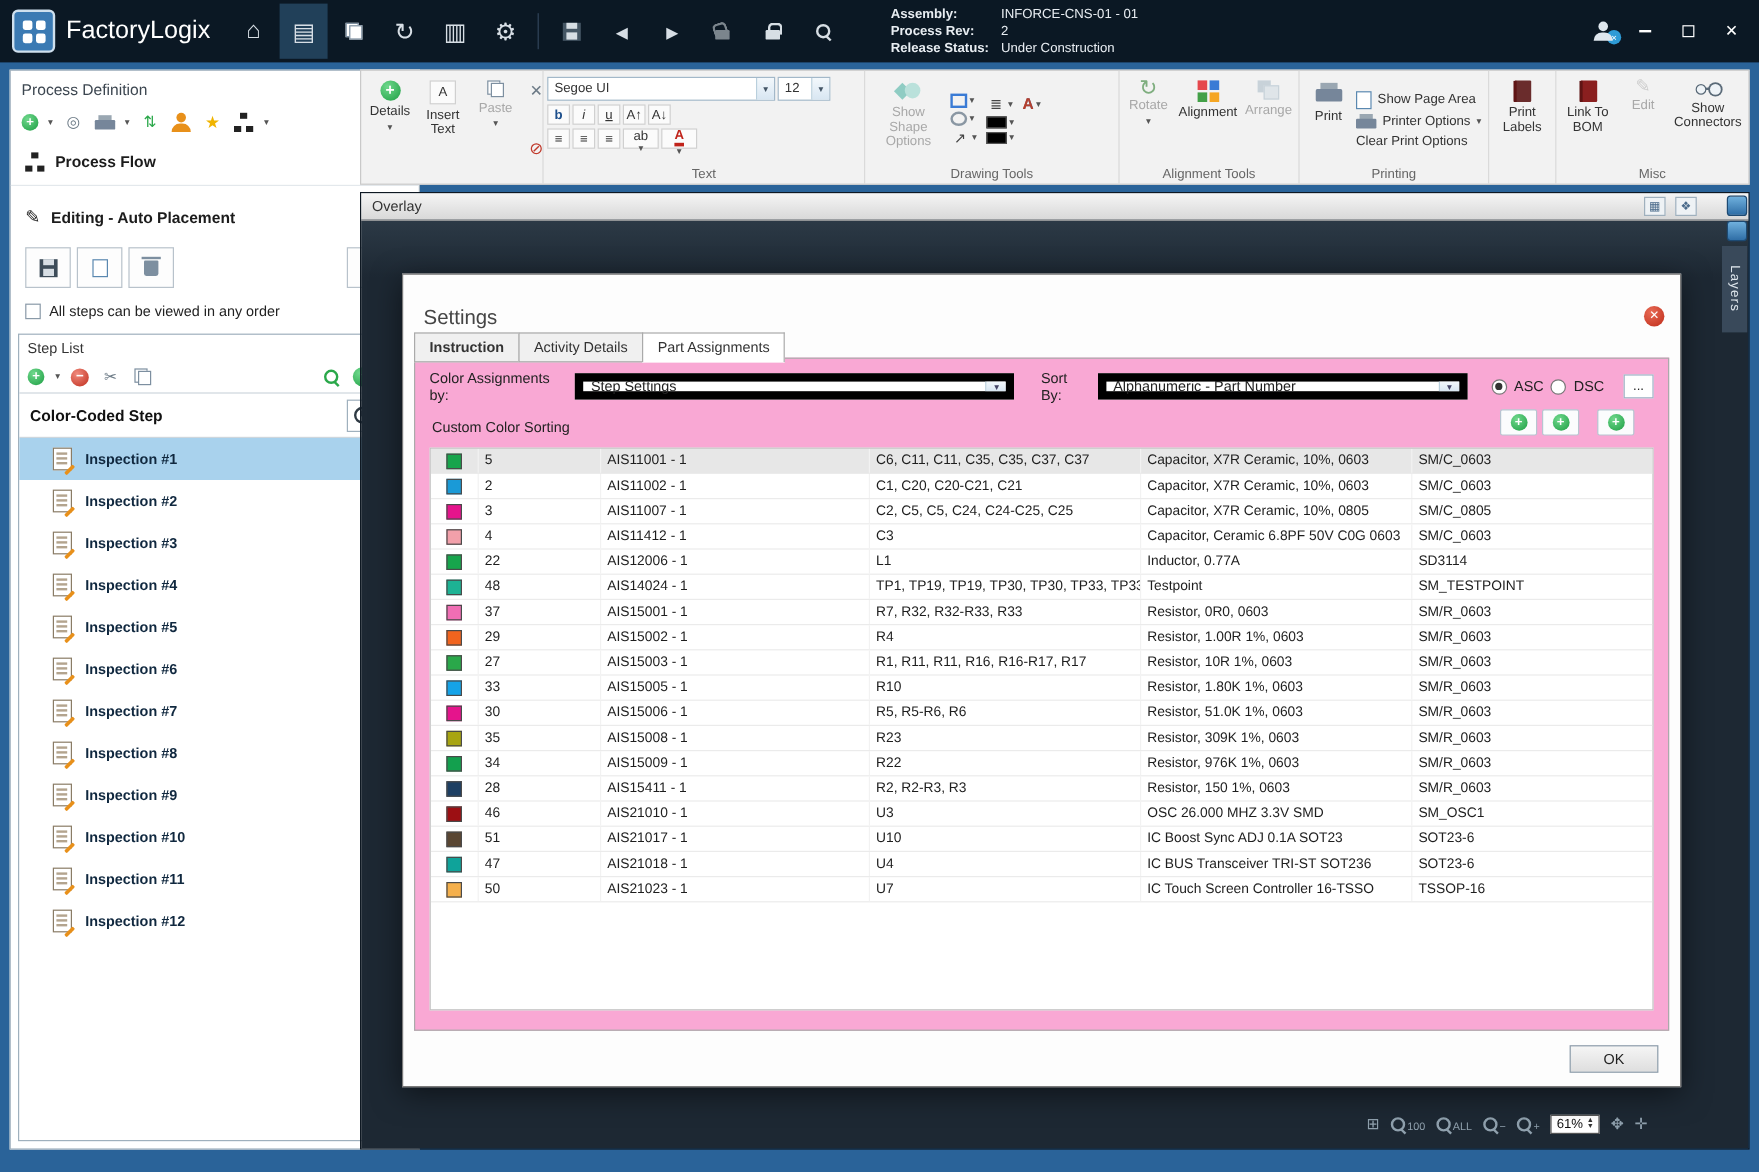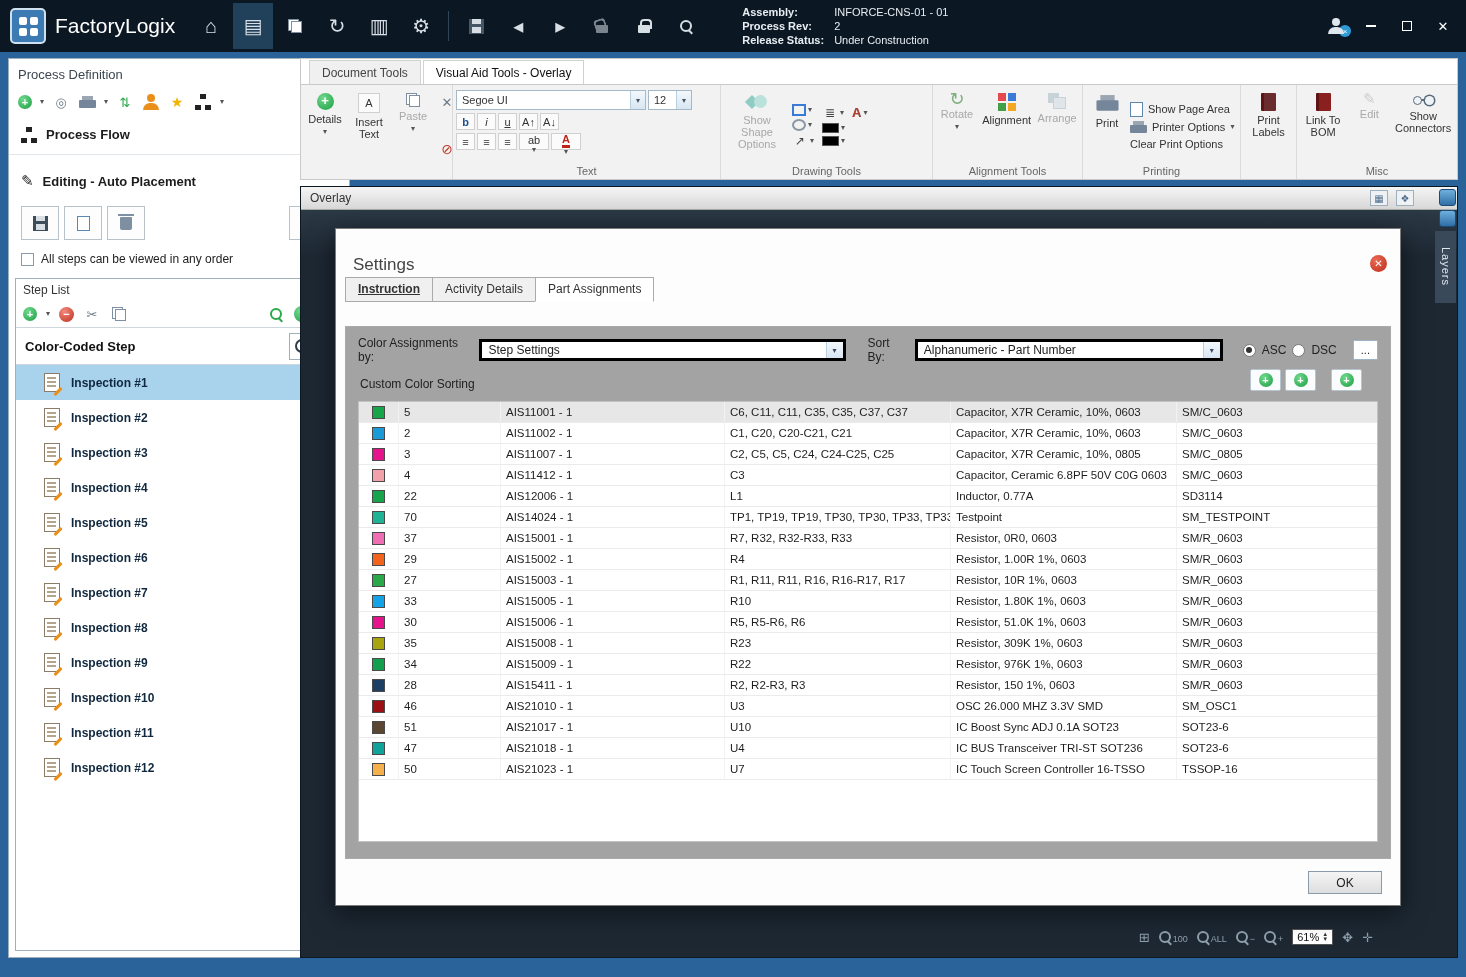--- a/index.html
+++ b/index.html
@@ -149,25 +149,25 @@
 .zoombox{background:#fff;color:#111;border:1px solid #555;padding:1px 4px;font-size:11px;display:flex;align-items:center;gap:3px;}
 .spin{display:flex;flex-direction:column;font-size:6px;line-height:5px;color:#333;}
 .panicon{font-size:13px;color:#8fa0ad;}
 
 
 .dialog{position:absolute;left:335px;top:228px;width:1066px;height:678px;background:#fdfdfd;border:1px solid #7b7b7b;box-shadow:0 6px 24px rgba(0,0,0,.55);z-index:40;}
 .dlg-title{position:absolute;left:17px;top:26px;font-size:17px;color:#454545;}
 .dlg-close{position:absolute;right:13px;top:26px;width:17px;height:17px;border-radius:50%;background:radial-gradient(circle at 35% 30%,#e86a55,#bf2d1a);color:#fff;display:grid;place-items:center;font-size:10px;}
 .dlg-tabs{position:absolute;left:9px;top:48px;display:flex;z-index:2;}
 .dtab{padding:4px 12px 5px;font-size:12px;border:1px solid #aaa;background:#f0f0f0;margin-right:-1px;color:#333;}
-.dtab.bold{font-weight:bold;text-decoration:underline;}
+.dtab.bold{font-weight:bold;}
 .dtab.active{background:#fff;border-bottom:1px solid #fff;}
-.dlg-content{position:absolute;left:9px;right:9px;top:69px;bottom:46px;border:1px solid #aaa;background:#a3a3a3;margin-top:28px;}
+.dlg-content{position:absolute;left:9px;right:9px;top:69px;bottom:46px;border:1px solid #aaa;background:#f9a8d4;}
 .ctl-row{position:absolute;left:12px;right:12px;top:12px;height:22px;display:flex;align-items:center;gap:6px;font-size:12px;color:#222;}
-.cmb{height:22px;border:3px solid #000000;background:#fff;display:flex;align-items:center;padding-left:6px;font-size:12px;color:#222;}
+.cmb{height:22px;border:7px solid #000000;background:#fff;display:flex;align-items:center;padding-left:6px;font-size:12px;color:#222;}
 .cmb .cbtn{margin-left:auto;width:17px;height:100%;display:grid;place-items:center;color:#446;background:linear-gradient(#f3f8fc,#d8e6f2);border-left:1px solid #b9cfdd;font-size:8px;}
 .radio{width:13px;height:13px;border:1px solid #777;border-radius:50%;display:grid;place-items:center;background:#fff;flex:none;}
 .radio.on::after{content:"";width:6px;height:6px;border-radius:50%;background:#333;}
 .morebtn{width:26px;height:20px;border:1px solid #9fb3c6;background:#fff;display:grid;place-items:center;font-size:11px;margin-left:10px;}
 .sec-title{position:absolute;left:14px;top:50px;font-size:12px;color:#222;}
 .plus-pair{position:absolute;right:74px;top:42px;display:flex;gap:4px;}
 .plus-lone{position:absolute;right:28px;top:42px;}
 .plusbtn{width:31px;height:22px;border:1px solid #b7c5d1;background:#fbfcfd;display:grid;place-items:center;border-radius:2px;}
 .ptable{position:absolute;left:12px;right:12px;top:74px;bottom:16px;border:1px solid #c2c2c2;display:flex;flex-direction:column;font-size:11.5px;background:#fff;overflow:hidden;}
 .thead{display:flex;height:20px;border-bottom:1px solid #c8c8c8;color:#333;flex:none;}
@@ -366,24 +366,20 @@
         </div>
         <div class="step">
           <span class="ic-steppage"></span>
           <span>Inspection #12</span>
         </div>
       </div>
   </div>
 </aside>
 
 <main class="main">
-  <div class="rtabs">
-    <span class="rtab">Document Tools</span>
-    <span class="rtab active">Visual Aid Tools - Overlay</span>
-  </div>
   <div class="ribbon">
 
     <div class="rgroup" style="width:152px">
       <div class="rg-body">
         <span class="bigbtn">
             <span class="gplus"></span>
             <span>Details</span>
             <span class="caret">▾</span>
           </span>
         <span class="bigbtn">
@@ -680,21 +676,21 @@
             <div class="tc c-line">22</div>
             <div class="tc c-part">AIS12006 - 1</div>
             <div class="tc c-ref">L1</div>
             <div class="tc c-desc">Inductor, 0.77A</div>
             <div class="tc c-foot">SD3114</div>
           </div>
           <div class="trow">
             <div class="tc c-color">
               <span class="swatch" style="background: rgb(29, 179, 148);"></span>
             </div>
-            <div class="tc c-line">70</div>
+            <div class="tc c-line">48</div>
             <div class="tc c-part">AIS14024 - 1</div>
             <div class="tc c-ref">TP1, TP19, TP19, TP30, TP30, TP33, TP33</div>
             <div class="tc c-desc">Testpoint</div>
             <div class="tc c-foot">SM_TESTPOINT</div>
           </div>
           <div class="trow">
             <div class="tc c-color">
               <span class="swatch" style="background: rgb(240, 110, 180);"></span>
             </div>
             <div class="tc c-line">37</div>

